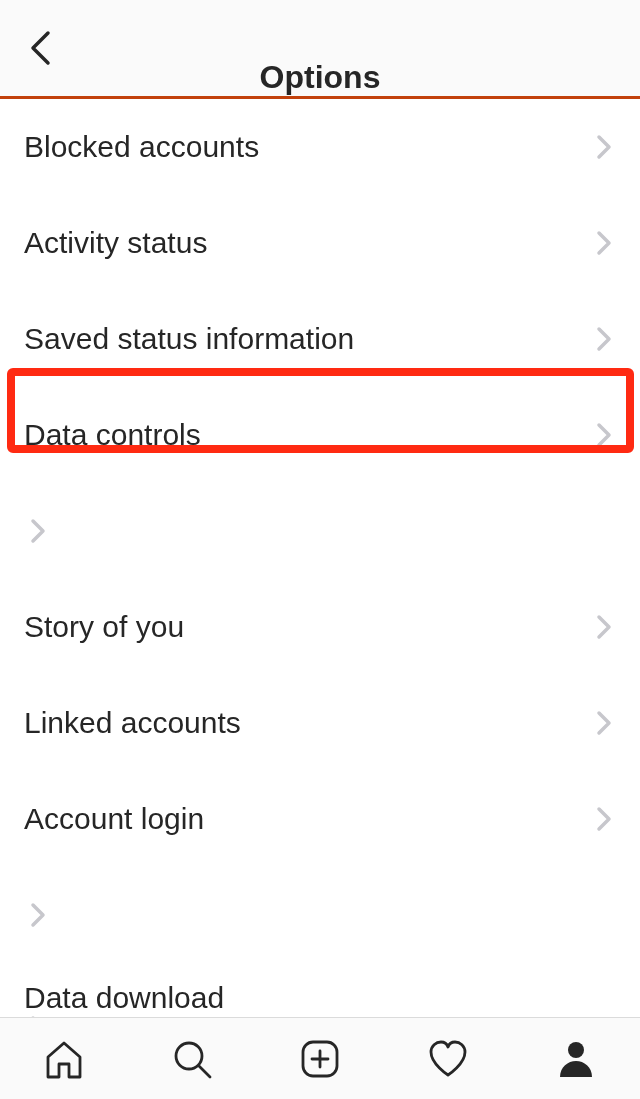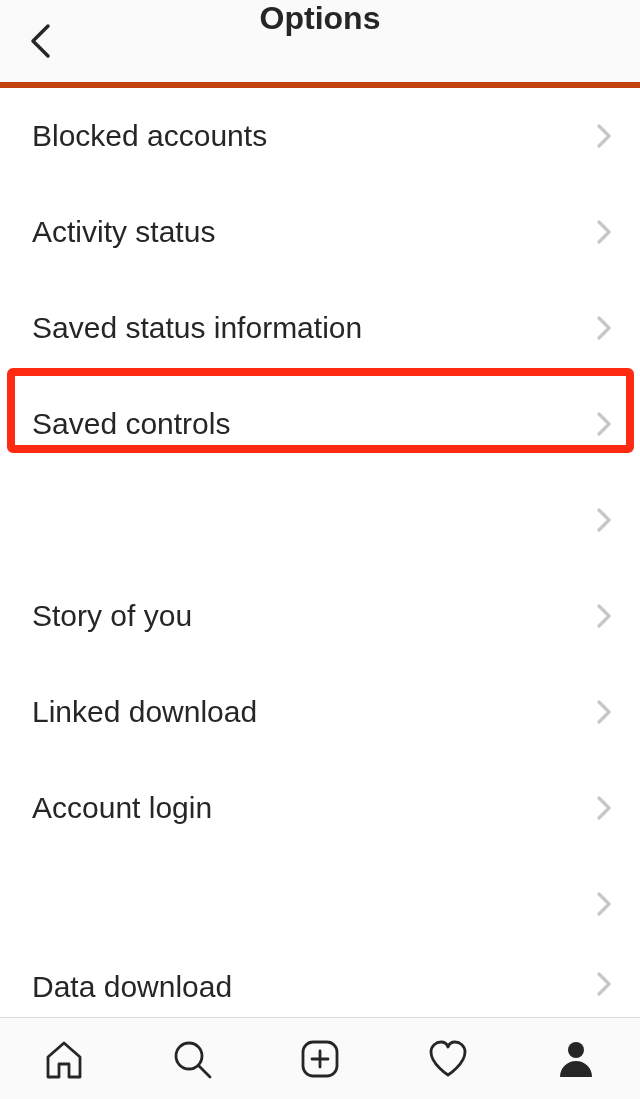--- a/index.html
+++ b/index.html
@@ -10,25 +10,25 @@
     body {
       font-family: -apple-system, BlinkMacSystemFont, "Segoe UI", Helvetica, Arial, sans-serif;
       width: 640px;
       height: 1099px;
       background: #fff;
       display: flex;
       flex-direction: column;
       position: relative;
     }
     .header {
-      height: 88px;
+      height: 99px;
       background: #fafafa;
-      border-bottom: 6px solid #c2410c;
-      display: flex;
-      align-items: flex-start;
+      border-bottom: 3px solid #c2410c;
+      display: flex;
+      align-items: flex-end;
       position: relative;
     }
     .back-btn {
       position: absolute;
       left: 20px;
       top: 50%;
       transform: translateY(-50%);
       width: 40px;
       height: 40px;
       display: flex;
@@ -44,24 +44,23 @@
     }
     .list {
       flex: 1;
       overflow: hidden;
       background: #fff;
     }
     .row {
       height: 96px;
       display: flex;
       align-items: center;
-      padding-left: 32px;
+      padding-left: 24px;
       padding-right: 22px;
       position: relative;
-      justify-content: flex-end;
     }
     .row-label {
       flex: 1;
       font-size: 30px;
       color: #262626;
       font-weight: 400;
     }
     .chevron {
       width: 28px;
       height: 28px;
@@ -134,21 +133,21 @@
   <div class="row">
     <div class="row-label">Saved status information</div>
     <div class="chevron">
       <svg width="16" height="26" viewBox="0 0 16 26" fill="none">
           <path d="M3 3 L13 13 L3 23" stroke="#c7c7cc" stroke-width="3.5" stroke-linecap="round" stroke-linejoin="round"></path>
         </svg>
     </div>
   </div>
 
   <div class="row">
-    <div class="row-label">Saved controls</div>
+    <div class="row-label">Data controls</div>
     <div class="chevron">
       <svg width="16" height="26" viewBox="0 0 16 26" fill="none">
           <path d="M3 3 L13 13 L3 23" stroke="#c7c7cc" stroke-width="3.5" stroke-linecap="round" stroke-linejoin="round"></path>
         </svg>
     </div>
   </div>
 
   <div class="row">
     <div class="chevron">
       <svg width="16" height="26" viewBox="0 0 16 26" fill="none">
@@ -160,21 +159,21 @@
   <div class="row">
     <div class="row-label">Story of you</div>
     <div class="chevron">
       <svg width="16" height="26" viewBox="0 0 16 26" fill="none">
           <path d="M3 3 L13 13 L3 23" stroke="#c7c7cc" stroke-width="3.5" stroke-linecap="round" stroke-linejoin="round"></path>
         </svg>
     </div>
   </div>
 
   <div class="row">
-    <div class="row-label">Linked download</div>
+    <div class="row-label">Linked accounts</div>
     <div class="chevron">
       <svg width="16" height="26" viewBox="0 0 16 26" fill="none">
           <path d="M3 3 L13 13 L3 23" stroke="#c7c7cc" stroke-width="3.5" stroke-linecap="round" stroke-linejoin="round"></path>
         </svg>
     </div>
   </div>
 
   <div class="row">
     <div class="row-label">Account login</div>
     <div class="chevron">
@@ -185,21 +184,21 @@
   </div>
 
   <div class="row">
     <div class="chevron">
       <svg width="16" height="26" viewBox="0 0 16 26" fill="none">
           <path d="M3 3 L13 13 L3 23" stroke="#c7c7cc" stroke-width="3.5" stroke-linecap="round" stroke-linejoin="round"></path>
         </svg>
     </div>
   </div>
 
-  <div class="row" style="height:65px;align-items:flex-start;padding-top:18px;">
+  <div class="row" style="height:65px;align-items:flex-start;padding-top:18px;flex-direction:column;">
     <div class="row-label last-row-label">Data download</div>
     <div class="chevron">
       <svg width="16" height="26" viewBox="0 0 16 26" fill="none">
           <path d="M3 3 L13 13 L3 23" stroke="#c7c7cc" stroke-width="3.5" stroke-linecap="round" stroke-linejoin="round"></path>
         </svg>
     </div>
   </div>
 
 </div>
 

